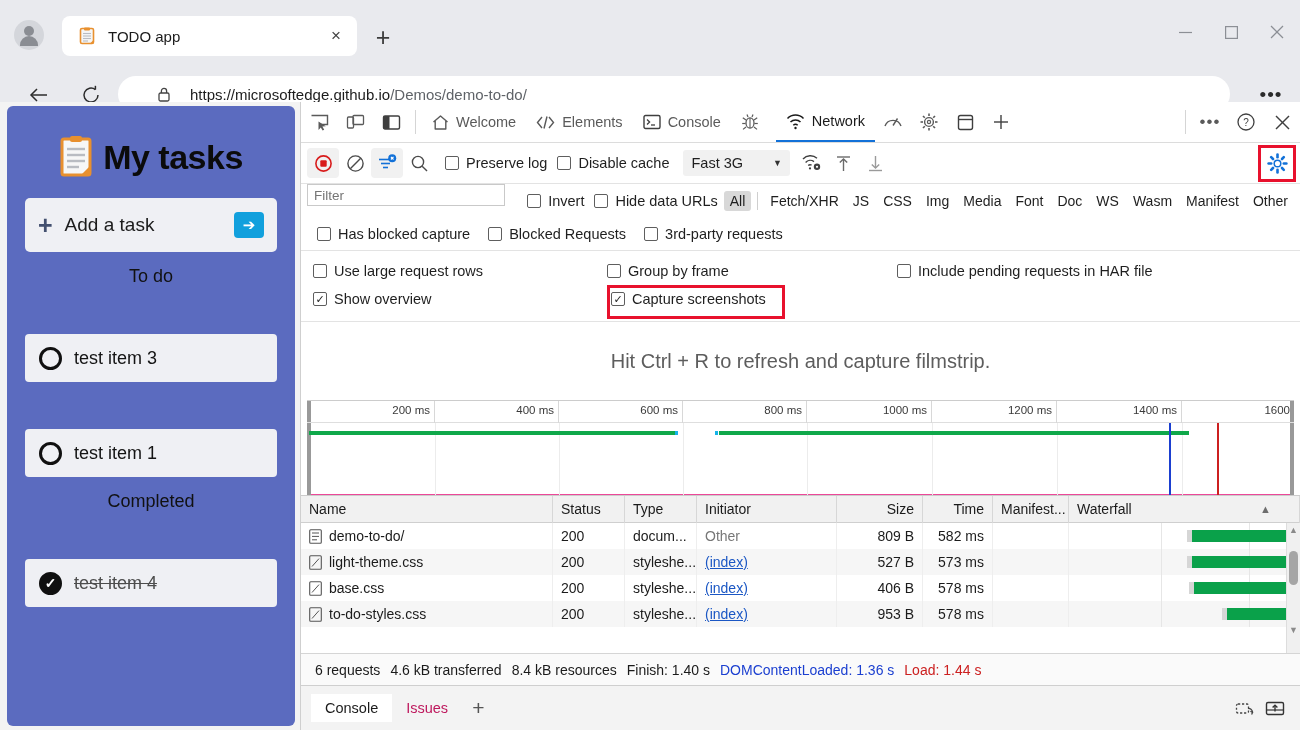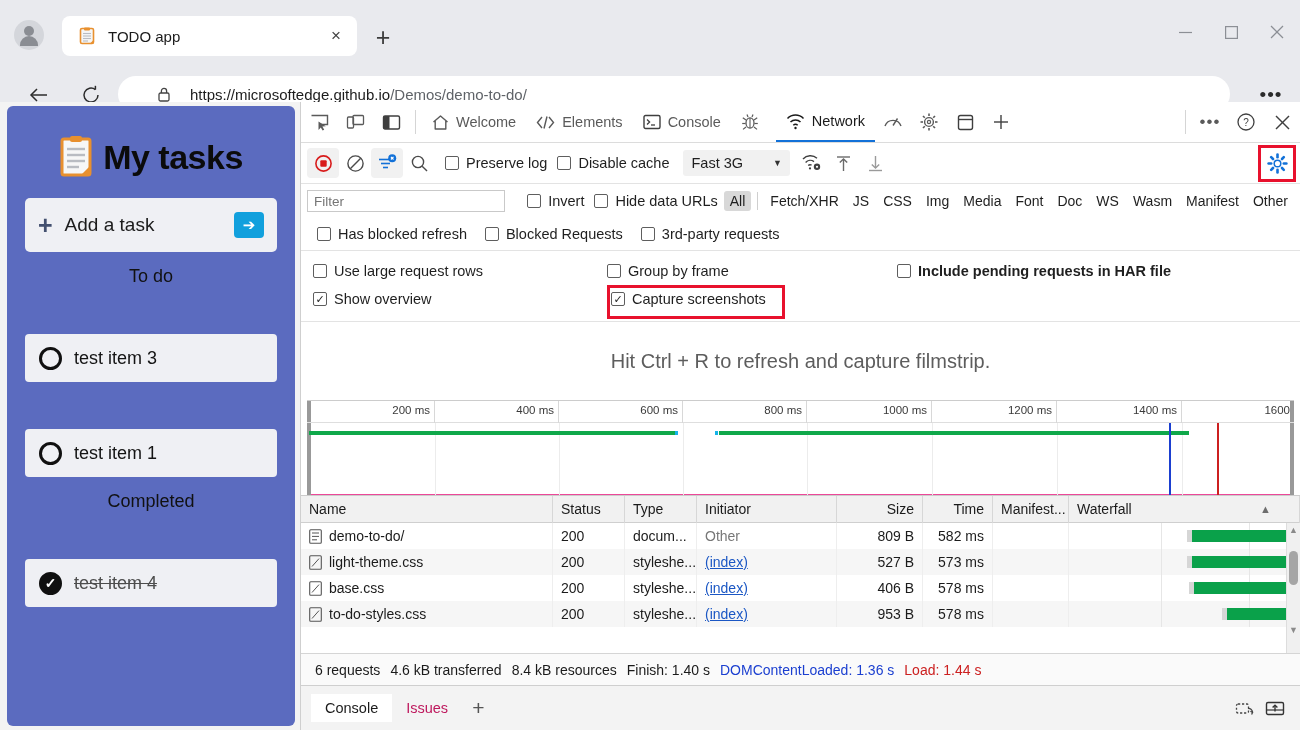--- a/index.html
+++ b/index.html
@@ -74,33 +74,33 @@
   .cb{display:flex;align-items:center;gap:7px;font-size:14.5px;color:#1f1f1f;margin-left:10px;white-space:nowrap;}
   .box{width:14px;height:14px;border:1.4px solid #5e5e5e;border-radius:2px;background:#fff;flex:0 0 14px;
     display:flex;align-items:center;justify-content:center;font-size:11px;color:#222;}
   .box.checked::after{content:"\2713";font-size:11px;line-height:1;color:#1b1b1b;}
   .throttle{margin-left:14px;height:26px;background:#f1f1f1;border-radius:3px;display:flex;align-items:center;
     padding:0 8px;font-size:14.5px;color:#1f1f1f;gap:30px;}
   .caret{font-size:9px;color:#333;}
   .gear-highlight{position:absolute;right:4px;top:2px;width:38px;height:37px;border:3px solid #e8112d;
     background:#fff;display:flex;align-items:center;justify-content:center;}
 
-  .dt-filterbar{height:34px;display:flex;align-items:center;padding:0 6px;}
+  .dt-filterbar{height:34px;display:flex;padding:0 6px;}
   .filter-input{width:204px;height:22px;border:1px solid #c9c9c9;background:#fff;font-size:13.5px;
     color:#9a9a9a;padding:0 6px;line-height:20px;}
   .chip{font-size:14px;color:#1f1f1f;padding:2px 6px;border-radius:3px;white-space:nowrap;}
   .chip.active{background:#d8d8d8;}
   .vline{width:1px;height:18px;background:#cfcfcf;margin:0 4px;}
   .chips{display:flex;align-items:center;gap:2px;margin-left:6px;}
 
   .dt-opts{border-top:1px solid #e3e3e3;border-bottom:1px solid #e3e3e3;padding:6px 0 8px;position:relative;background:#fff;}
   .opt-row{height:28px;display:flex;align-items:center;}
   .opt-c1{width:306px;padding-left:12px;}
   .opt-c2{width:290px;}
-  .opt-c3{flex:1;font-weight:bold;}
+  .opt-c3{flex:1;}
   .cap-highlight{position:absolute;left:306px;top:34px;width:178px;height:34px;border:3px solid #e8112d;}
 
   .film{height:78px;display:flex;align-items:center;justify-content:center;font-size:20px;color:#5d5d5d;background:#fff;}
 
   .overview{position:relative;height:95px;border-top:1px solid #ccc;border-bottom:1px solid #ec4899;background:#fff;
     margin:0 6px;}
   .ov-ruler{height:22px;position:relative;border-bottom:1px solid #dedede;}
   .ov-tick{position:absolute;top:0;height:22px;border-right:1px solid #d8d8d8;}
   .ov-tick span{position:absolute;right:4px;top:3px;font-size:11.5px;color:#3a3a3a;white-space:nowrap;}
   .ov-body{position:relative;height:72px;}
@@ -507,21 +507,21 @@
         <span class="chip">WS</span>
         <span class="chip">Wasm</span>
         <span class="chip">Manifest</span>
         <span class="chip">Other</span>
       </div>
     </div>
 
     <div class="dt-filterbar" style="height:32px;">
       <label class="cb" style="margin-left:10px;">
         <span class="box"></span>
-        <span>Has blocked refresh</span>
+        <span>Has blocked capture</span>
       </label>
       <label class="cb" style="margin-left:18px;">
         <span class="box"></span>
         <span>Blocked Requests</span>
       </label>
       <label class="cb" style="margin-left:18px;">
         <span class="box"></span>
         <span>3rd-party requests</span>
       </label>
     </div>

